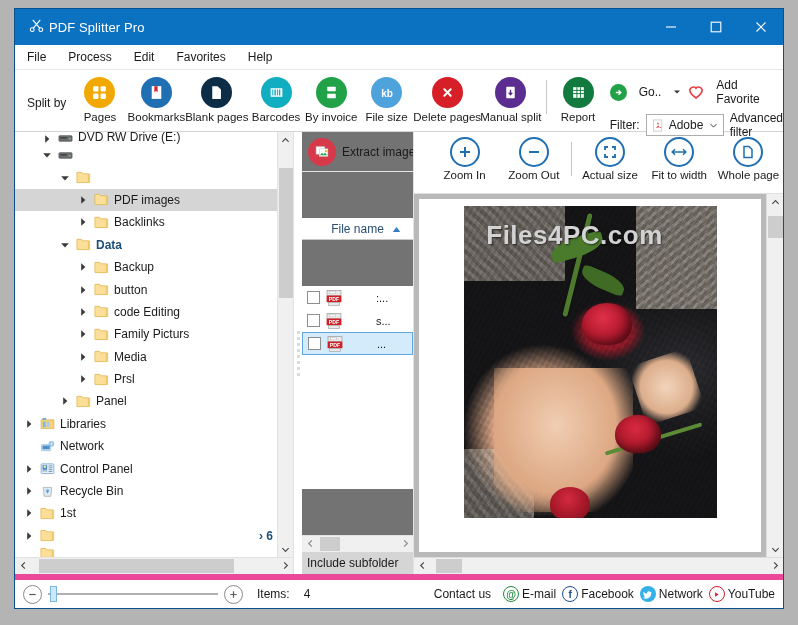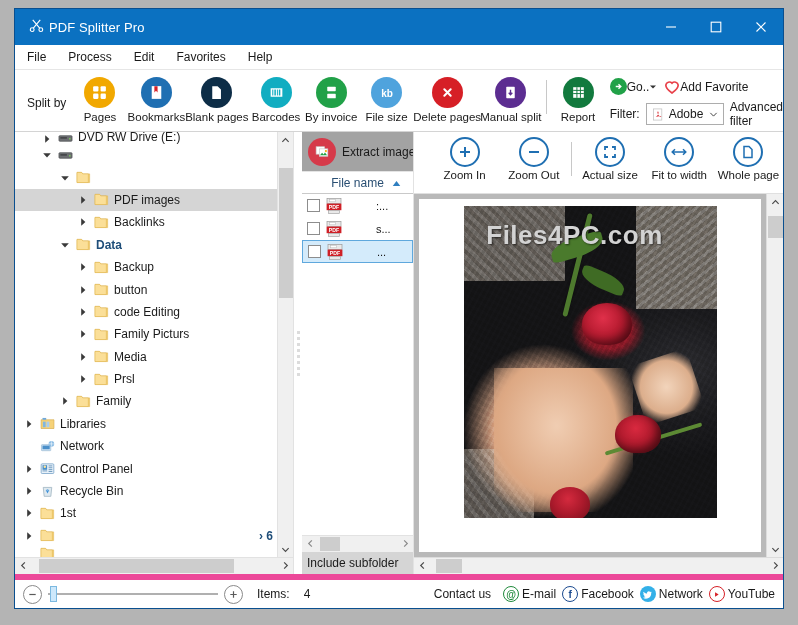--- a/index.html
+++ b/index.html
@@ -75,21 +75,21 @@
   }
   .tb-sep {
     width: 1px; height: 34px; background: #c8c8c8;
     margin: 6px 4px 0 4px;
   }
   .tb-right {
     margin-left: 4px; padding-top: 4px;
     display: flex; flex-direction: column; gap: 5px;
   }
   .tb-right-row { display: flex; align-items: center; gap: 6px; }
-  .pill { display: flex; align-items: center; gap: 0; font-size: 12px; color:#1a1a1a; }
+  .pill { display: flex; align-items: center; gap: 12px; font-size: 12px; color:#1a1a1a; }
   .mini-circ {
     width: 17px; height: 17px; border-radius: 50%;
     display: flex; align-items: center; justify-content: center;
     flex: none;
   }
   .filter-combo {
     display: flex; align-items: center; gap: 4px;
     border: 1px solid #adadad; background: #fff;
     height: 22px; padding: 0 5px; min-width: 78px;
     font-size: 12px; color: #1a1a1a;
@@ -151,22 +151,23 @@
     width: 8px; flex: none; background: #fff;
     display: flex; align-items: center; justify-content: center;
   }
   .grip { display: flex; flex-direction: column; gap: 3px; }
   .grip i {
     width: 3px; height: 3px; background: #dcdcdc; display: block;
   }
   
   .list-pane {
     width: 112px; flex: none; display: flex; flex-direction: column;
-    min-height: 0; background: #a3a3a3;
+    min-height: 0; background: #737373;
     border-right: 1px solid #e2e2e2;
+    gap: 46px;
   }
   .extract-bar {
     height: 40px; flex: none; display: flex; align-items: center;
     gap: 6px; padding-left: 6px; border-bottom: 1px solid #e4e4e4;
     overflow: hidden;
   }
   .extract-bar .lbl { font-size: 12px; color: #1a1a1a; white-space: nowrap; }
   .col-head {
     height: 22px; flex: none; background: #fff;
     border-bottom: 1px solid #c9c9c9;
@@ -738,21 +739,21 @@
                 <svg width="10" height="10" viewBox="0 0 10 10">
                   <path d="M3.2 1.2v7.6L7.4 5z" fill="#3a3a3a"></path>
                 </svg>
               </span>
               <span class="ticon">
                 <svg width="15" height="13" viewBox="0 0 16 14">
                   <path d="M1 1.5h5l1.2 1.6H14.6v9.4H1z" fill="#f6d278" stroke="#e0b54d" stroke-width="0.6"></path>
                   <path d="M13.2 3.1H7.2L6 1.5H1v10.9h12.2z" fill="#fbdf98" stroke="#e0b54d" stroke-width="0.6"></path>
                 </svg>
               </span>
-              <span class="tlabel">Family</span>
+              <span class="tlabel">Panel</span>
             </div>
             <div class="trow">
               <span style="width: 6px; flex: 0 0 auto;"></span>
               <span class="tw">
                 <svg width="10" height="10" viewBox="0 0 10 10">
                   <path d="M3.2 1.2v7.6L7.4 5z" fill="#3a3a3a"></path>
                 </svg>
               </span>
               <span class="ticon">
                 <svg width="15" height="13" viewBox="0 0 16 14">

